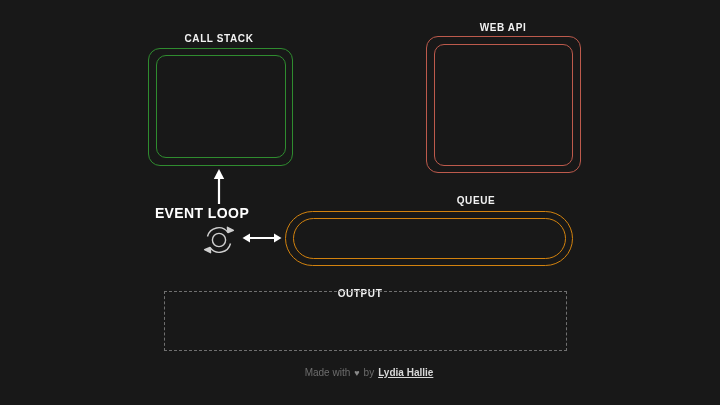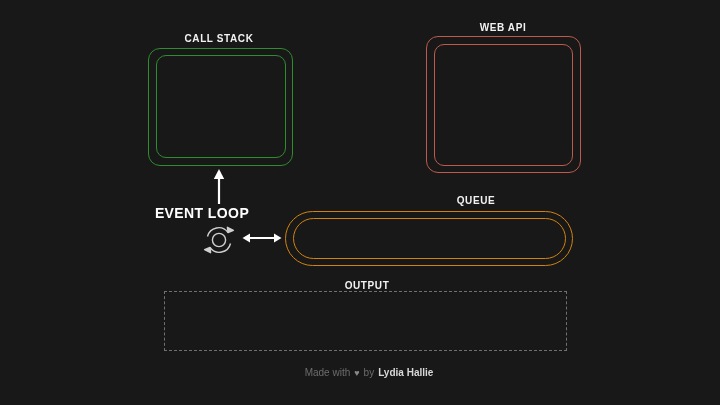--- a/index.html
+++ b/index.html
@@ -123,40 +123,40 @@
     transform: translateX(-50%);
     color: #6d6d6d;
     font-size: 10px;
     white-space: nowrap;
     display: flex;
     align-items: center;
     gap: 4px;
     padding-left: 18px;
   }
   #footer .heart { color: #8a8a8a; font-size: 9px; }
-  #footer .author { color: #d8d8d8; font-weight: 700; }
+  #footer .author { color: #d8d8d8; font-weight: 700; text-decoration: underline; }
 </style>
 </head>
 <body>
 
 <div id="stage">
 
   <div class="caption" style="left:219px; top:33px;">CALL STACK</div>
   <div id="callstack-outer" class="panel-outer callstack"></div>
   <div id="callstack-inner" class="panel-inner callstack"></div>
 
   <div class="caption" style="left:503px; top:22px;">WEB API</div>
   <div id="webapi-outer" class="panel-outer webapi"></div>
   <div id="webapi-inner" class="panel-inner webapi"></div>
 
   <div class="caption" style="left:428px; top:195px;margin-left:48px;">QUEUE</div>
   <div id="queue-outer" class="panel-outer queue"></div>
   <div id="queue-inner" class="panel-inner queue"></div>
 
-  <div class="caption" style="left:360px; top:280px;margin-left:7px;">OUTPUT</div>
+  <div class="caption" style="left:360px; top:288px;">OUTPUT</div>
   <div id="output-box"></div>
 
   <div id="eventloop-label">EVENT LOOP</div>
 
   <div id="eventloop-icon">
     <svg viewBox="0 0 42 42" width="42" height="42" aria-hidden="true">
       <g fill="none" stroke="#cfcfcf" stroke-width="1.4" stroke-linejoin="round">
 
         <path d="M9.5 17.5 A11.5 11.5 0 0 1 30 13.5"></path>
         <path d="M30 13.5 l-0.6 -5.2 l6.0 3.0 l-5.4 2.2 z" fill="#cfcfcf" stroke="#cfcfcf"></path>

